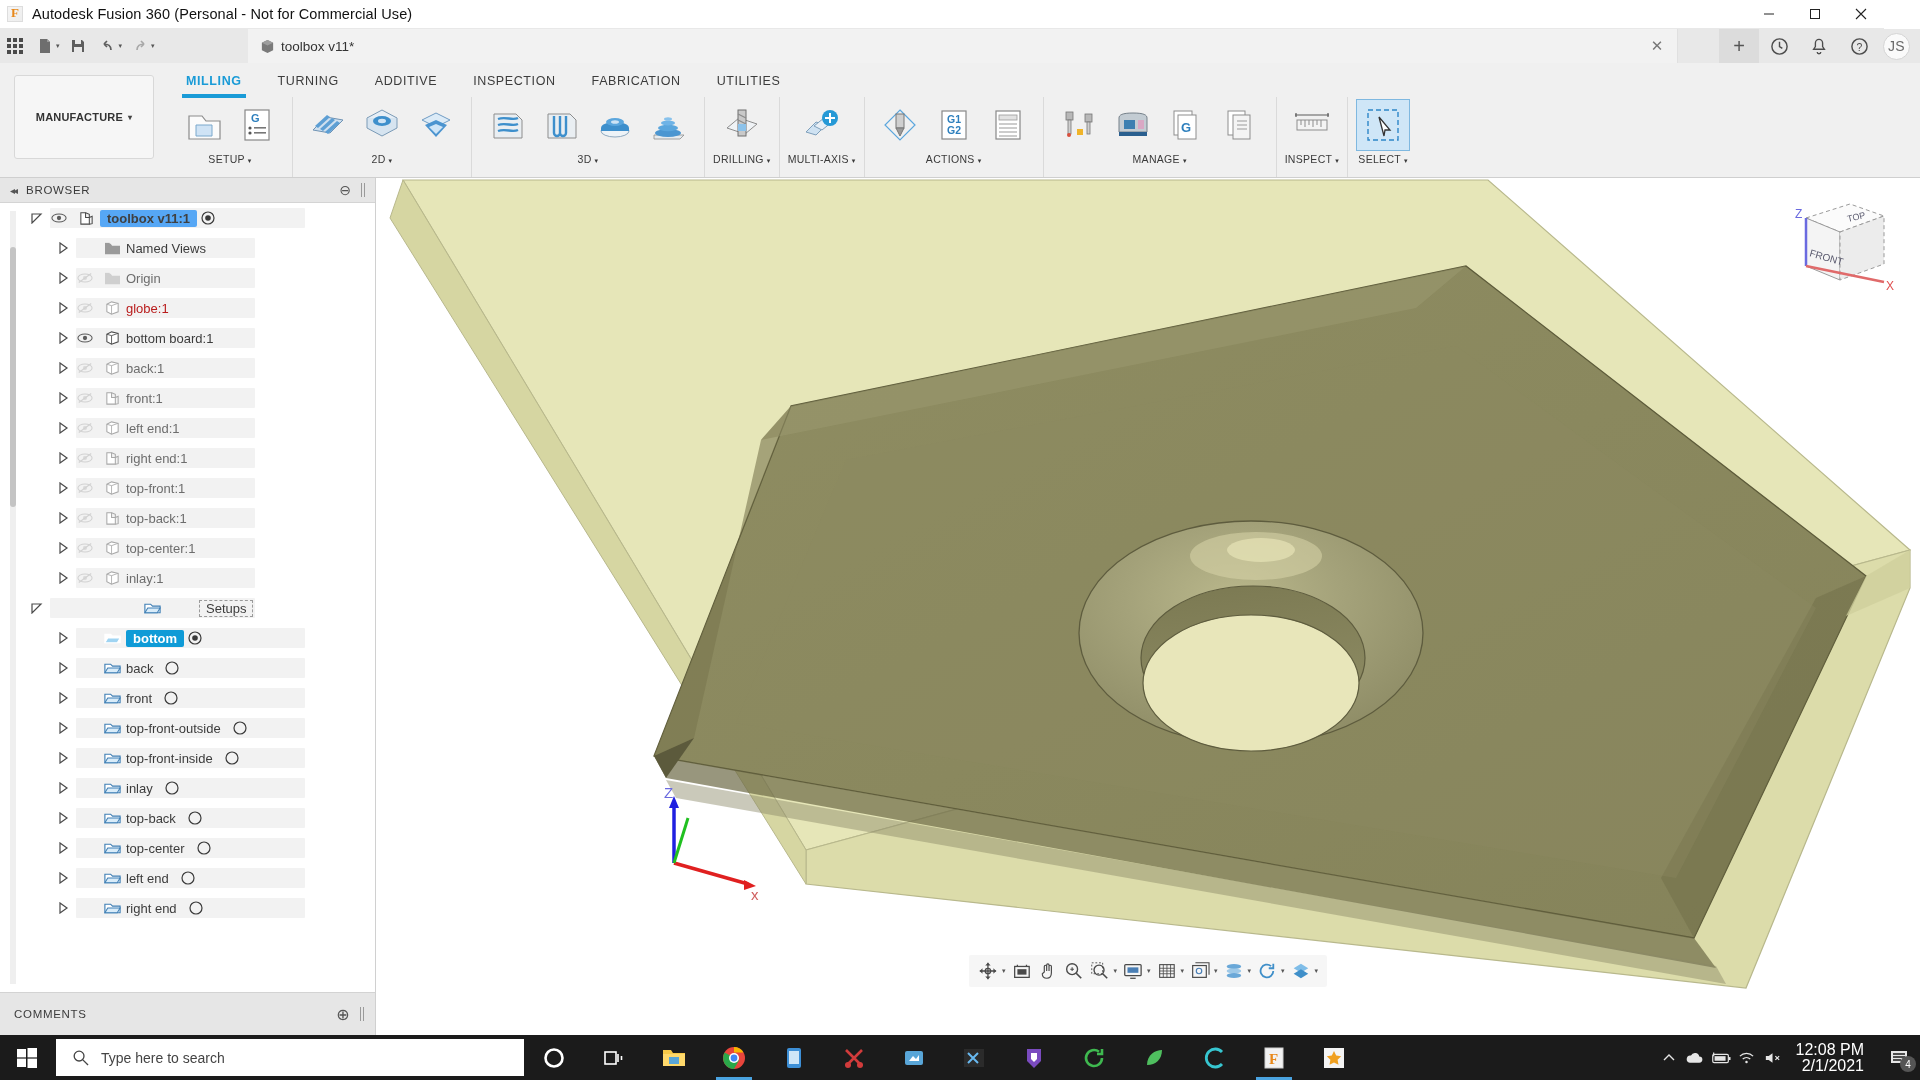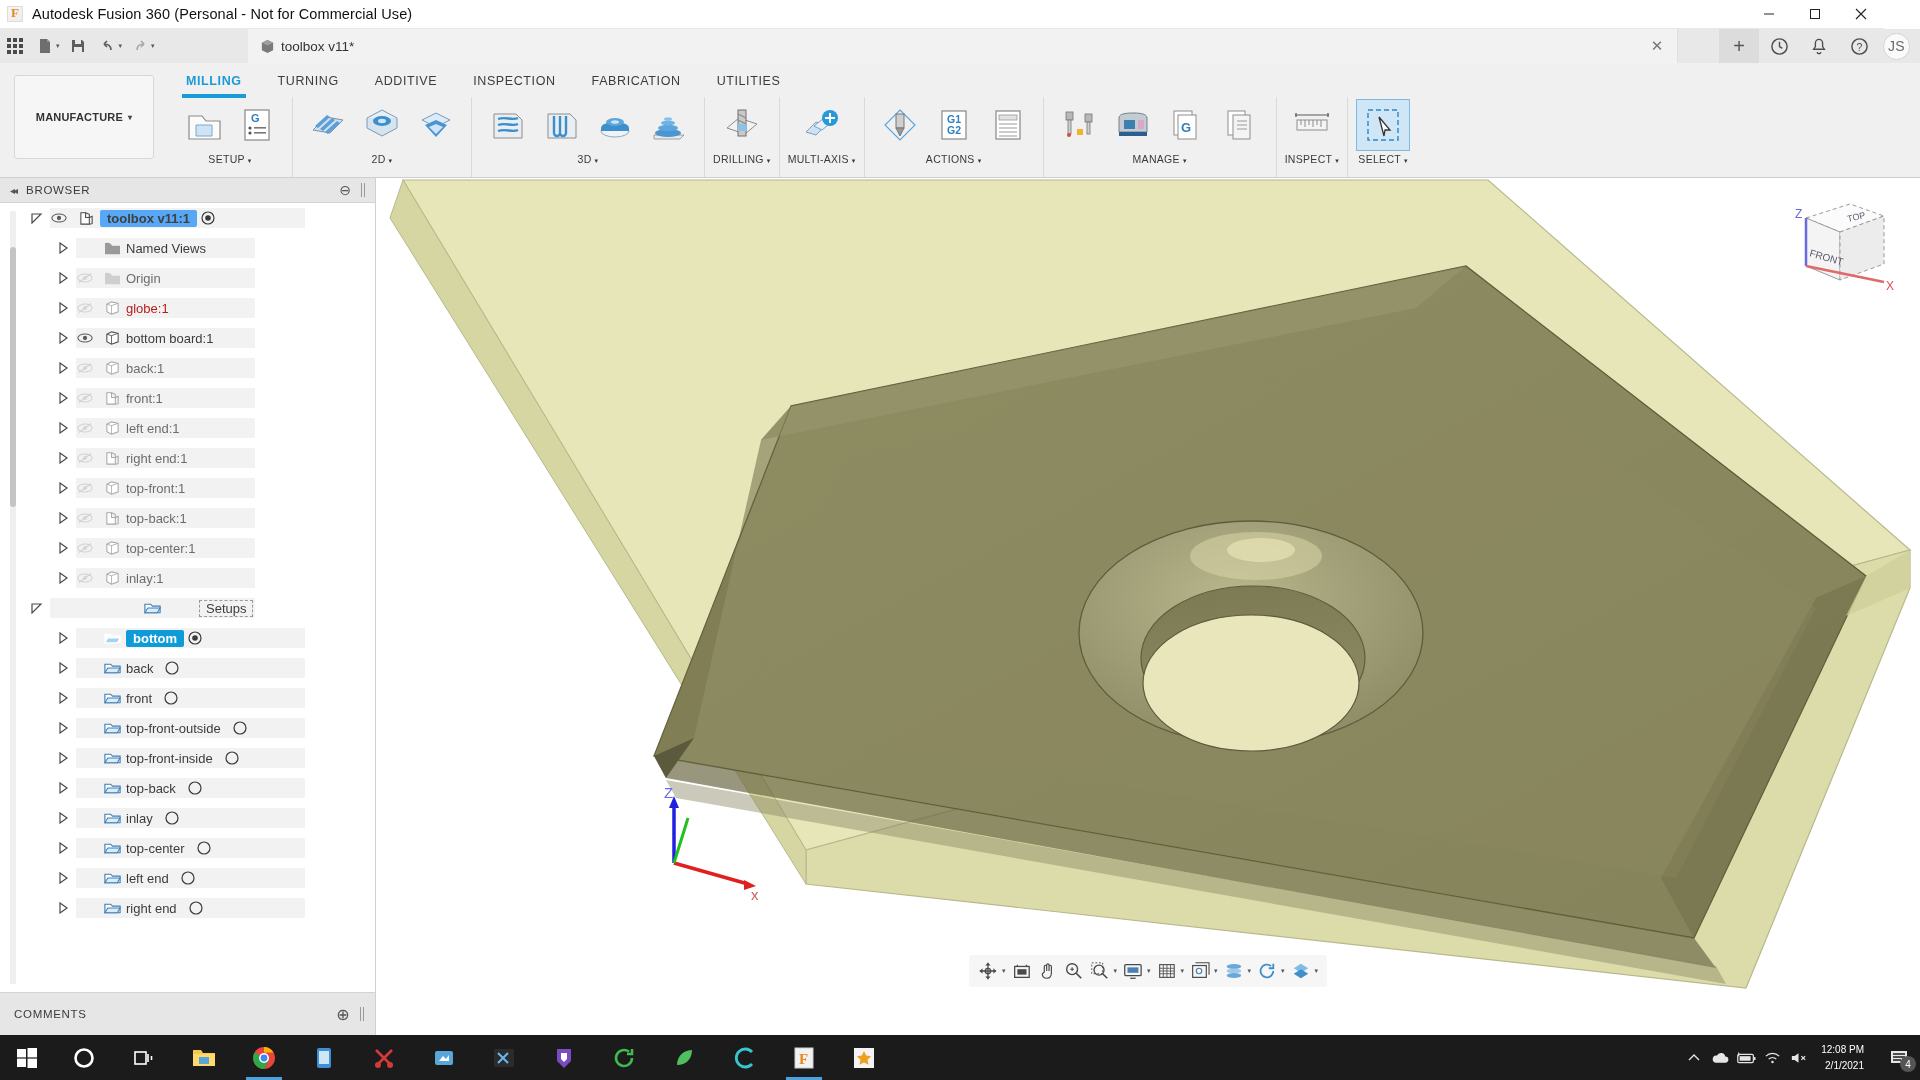--- a/index.html
+++ b/index.html
@@ -179,21 +179,21 @@
   .searchbox {
     width: 468px; height: 37px; background: #fff; display: flex; align-items: center;
     margin-left: 2px;
   }
   .searchbox .mag { margin: 0 12px 0 16px; }
   .searchbox .sph { font-size: 14px; color: #444; }
   .tbicon { width: 60px; height: 45px; display: flex; align-items: center; justify-content: center; position: relative; }
   .tbicon.active::after { content:""; position:absolute; left:12px; right:12px; bottom:0; height:3px; background:#4aa3e0; }
   .tray { margin-left: auto; display: flex; align-items: center; color: #e6e6e6; }
   .trayicon { width: 26px; display: flex; align-items: center; justify-content: center; }
-  .clock { text-align: right; font-size: 10px; color: #fff; line-height: 16px; margin: 0 14px 0 10px; }
+  .clock { text-align: right; font-size: 16px; color: #fff; line-height: 16px; margin: 0 14px 0 10px; }
   .notif { width: 42px; height: 45px; display: flex; align-items: center; justify-content: center; position: relative; }
   .notifbadge {
     position: absolute; right: 4px; bottom: 8px; width: 16px; height: 16px; border-radius: 50%;
     background: #555; color: #fff; font-size: 10px; display: flex; align-items: center; justify-content: center;
   }
 </style>
 </head>
 <body>
 
 <div id="app">
@@ -1133,42 +1133,42 @@
                 <path d="M3 1l7 5-7 5z" fill="none" stroke="#4a4a4a" stroke-width="1.2"></path>
               </svg>
             </span>
             <span class="eye"></span>
             <span class="ticon">
               <svg width="19" height="16" viewBox="0 0 20 16">
                 <path d="M2 4h6l2 2h8v7H2z" fill="#ffffff" stroke="#3f7fb5" stroke-width="1.2"></path>
                 <path d="M2 13l3-5h13l-3 5z" fill="#d9ecf9" stroke="#3f7fb5" stroke-width="1.1"></path>
               </svg>
             </span>
-            <span class="tlabel" style="">top-back</span>
+            <span class="tlabel" style="">inlay</span>
             <span class="radio">
               <svg width="14" height="14" viewBox="0 0 14 14">
                 <circle cx="7" cy="7" r="6" fill="none" stroke="#3a3a3a" stroke-width="1.2"></circle>
               </svg>
             </span>
           </div>
           <div class="trow" style="padding-left: 54px;">
             <div class="rowbg" style="left:76px; right:70px;"></div>
             <span class="twist">
               <svg width="12" height="12" viewBox="0 0 12 12">
                 <path d="M3 1l7 5-7 5z" fill="none" stroke="#4a4a4a" stroke-width="1.2"></path>
               </svg>
             </span>
             <span class="eye"></span>
             <span class="ticon">
               <svg width="19" height="16" viewBox="0 0 20 16">
                 <path d="M2 4h6l2 2h8v7H2z" fill="#ffffff" stroke="#3f7fb5" stroke-width="1.2"></path>
                 <path d="M2 13l3-5h13l-3 5z" fill="#d9ecf9" stroke="#3f7fb5" stroke-width="1.1"></path>
               </svg>
             </span>
-            <span class="tlabel" style="">inlay</span>
+            <span class="tlabel" style="">top-back</span>
             <span class="radio">
               <svg width="14" height="14" viewBox="0 0 14 14">
                 <circle cx="7" cy="7" r="6" fill="none" stroke="#3a3a3a" stroke-width="1.2"></circle>
               </svg>
             </span>
           </div>
           <div class="trow" style="padding-left: 54px;">
             <div class="rowbg" style="left:76px; right:70px;"></div>
             <span class="twist">
               <svg width="12" height="12" viewBox="0 0 12 12">
@@ -1246,20 +1246,27 @@
 
   <div class="taskbar">
     <div class="startbtn">
       <svg width="22" height="22" viewBox="0 0 22 22">
           <rect x="1" y="2" width="9" height="8.4" fill="#fff"></rect>
           <rect x="11.5" y="1" width="9.5" height="9.4" fill="#fff"></rect>
           <rect x="1" y="11.6" width="9" height="8.4" fill="#fff"></rect>
           <rect x="11.5" y="11.6" width="9.5" height="9.4" fill="#fff"></rect>
         </svg>
     </div>
+    <div class="searchbox">
+      <svg class="mag" width="17" height="17" viewBox="0 0 18 18">
+        <circle cx="7.5" cy="7.5" r="5.2" fill="none" stroke="#444" stroke-width="1.4"></circle>
+          <path d="M11.5 11.5L17 17" stroke="#444" stroke-width="1.4"></path>
+      </svg>
+      <span class="sph">Type here to search</span>
+    </div>
     <div class="tbicon">
       <svg width="22" height="22" viewBox="0 0 22 22">
           <circle cx="11" cy="11" r="8.5" fill="none" stroke="#fff" stroke-width="2.6"></circle>
         </svg>
     </div>
     <div class="tbicon">
       <svg width="22" height="22" viewBox="0 0 22 22">
           <rect x="2" y="5" width="11" height="12" fill="none" stroke="#fff" stroke-width="1.6"></rect>
           <path d="M15 7v8M18.5 9v4" stroke="#fff" stroke-width="1.6"></path>
         </svg>

